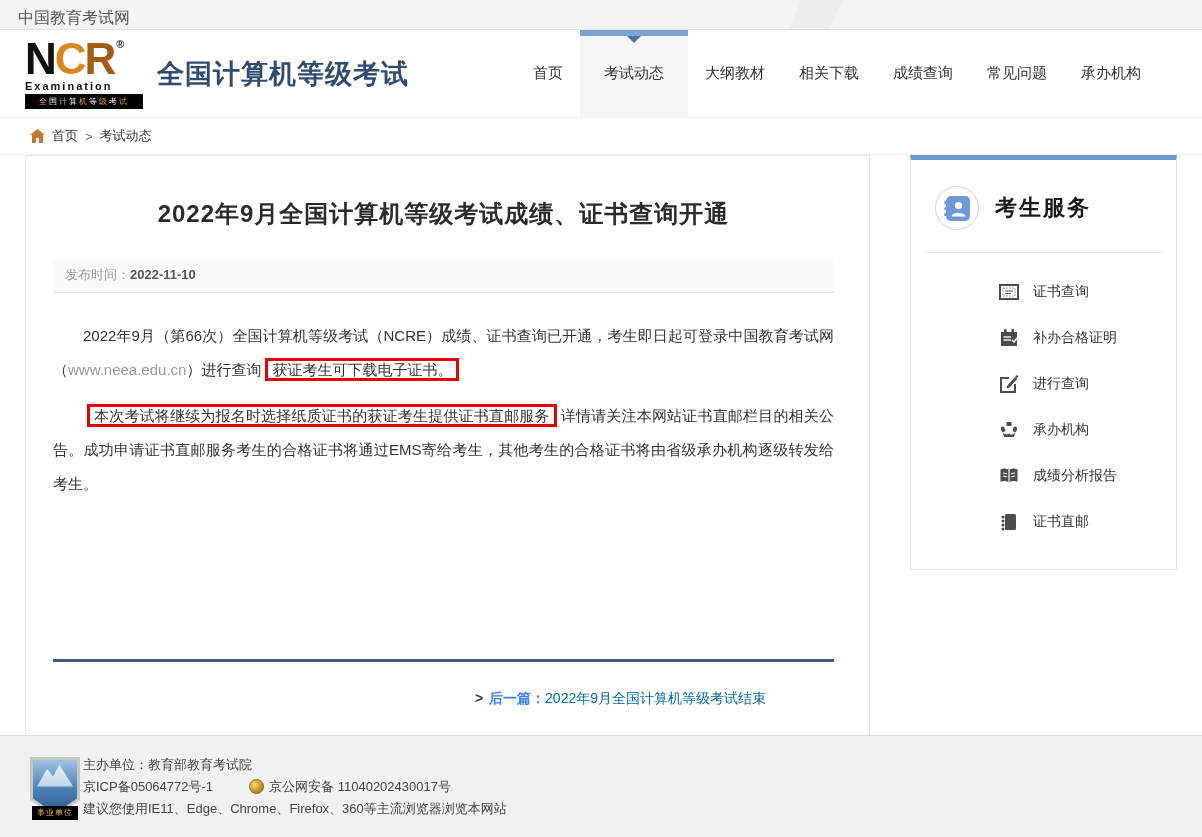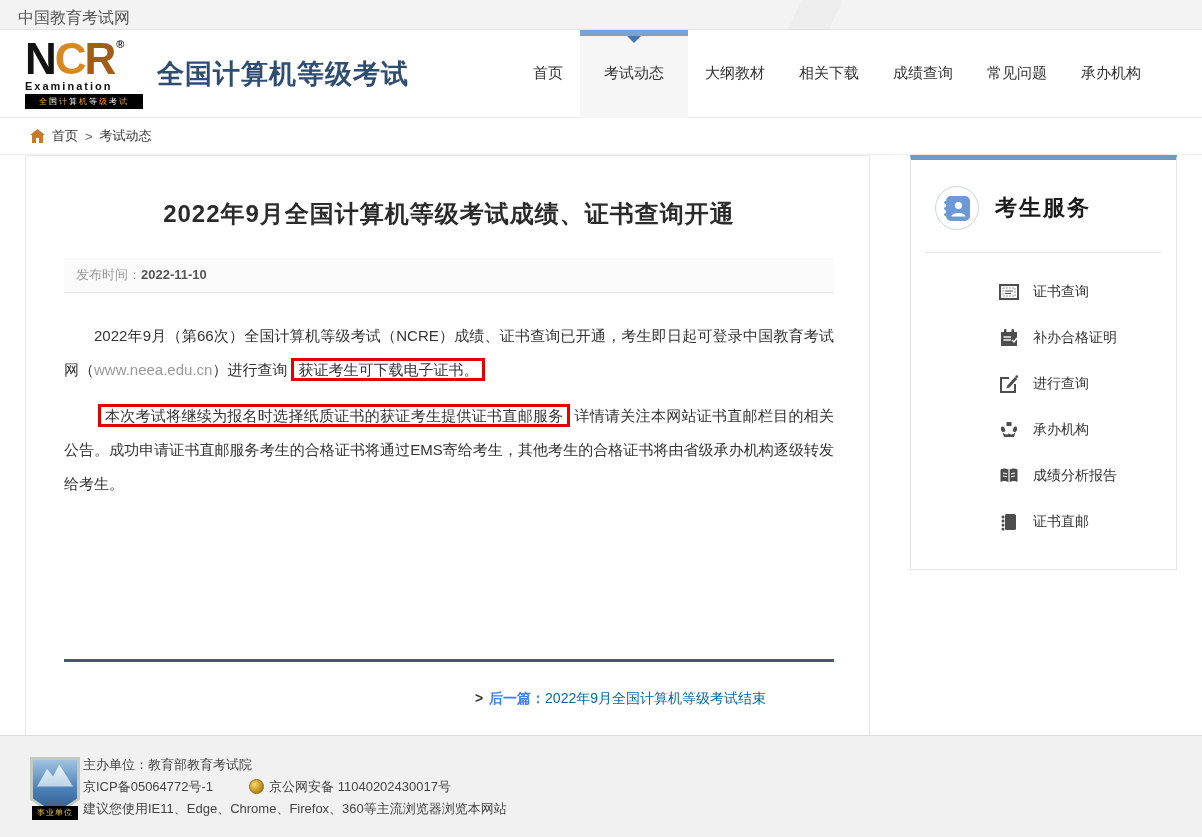--- a/index.html
+++ b/index.html
@@ -56,21 +56,21 @@
   .breadcrumb {
     height:37px; display:flex; align-items:center; padding-left:30px;
     font-size:13px; color:#333; border-bottom:1px solid #f0f0f0;
   }
   .breadcrumb .home-icon { margin-right:7px; display:inline-flex; }
   .breadcrumb .sep { margin:0 7px; color:#666; }
   .breadcrumb a { color:#333; text-decoration:none; cursor:pointer; }
   
   .page { display:flex; padding:0 25px; align-items:flex-start; }
   .article-box {
-    width:845px; border:1px solid #e7e7e7; background:#fff; padding:0 35px 46px 38px;
+    width:845px; border:1px solid #e7e7e7; background:#fff; padding:0 35px 46px 27px;
   }
   .article-title {
     margin-top:42px; text-align:center; font-size:24px; font-weight:bold; color:#2b2b2b; letter-spacing:1px;
   }
   .pub-bar {
     margin-top:28px; background:#fafafa; border-bottom:1px solid #e5e5e5;
     padding:8px 12px; font-size:13px; color:#999;
   }
   .pub-bar b { color:#555; }
   .article-body p {

